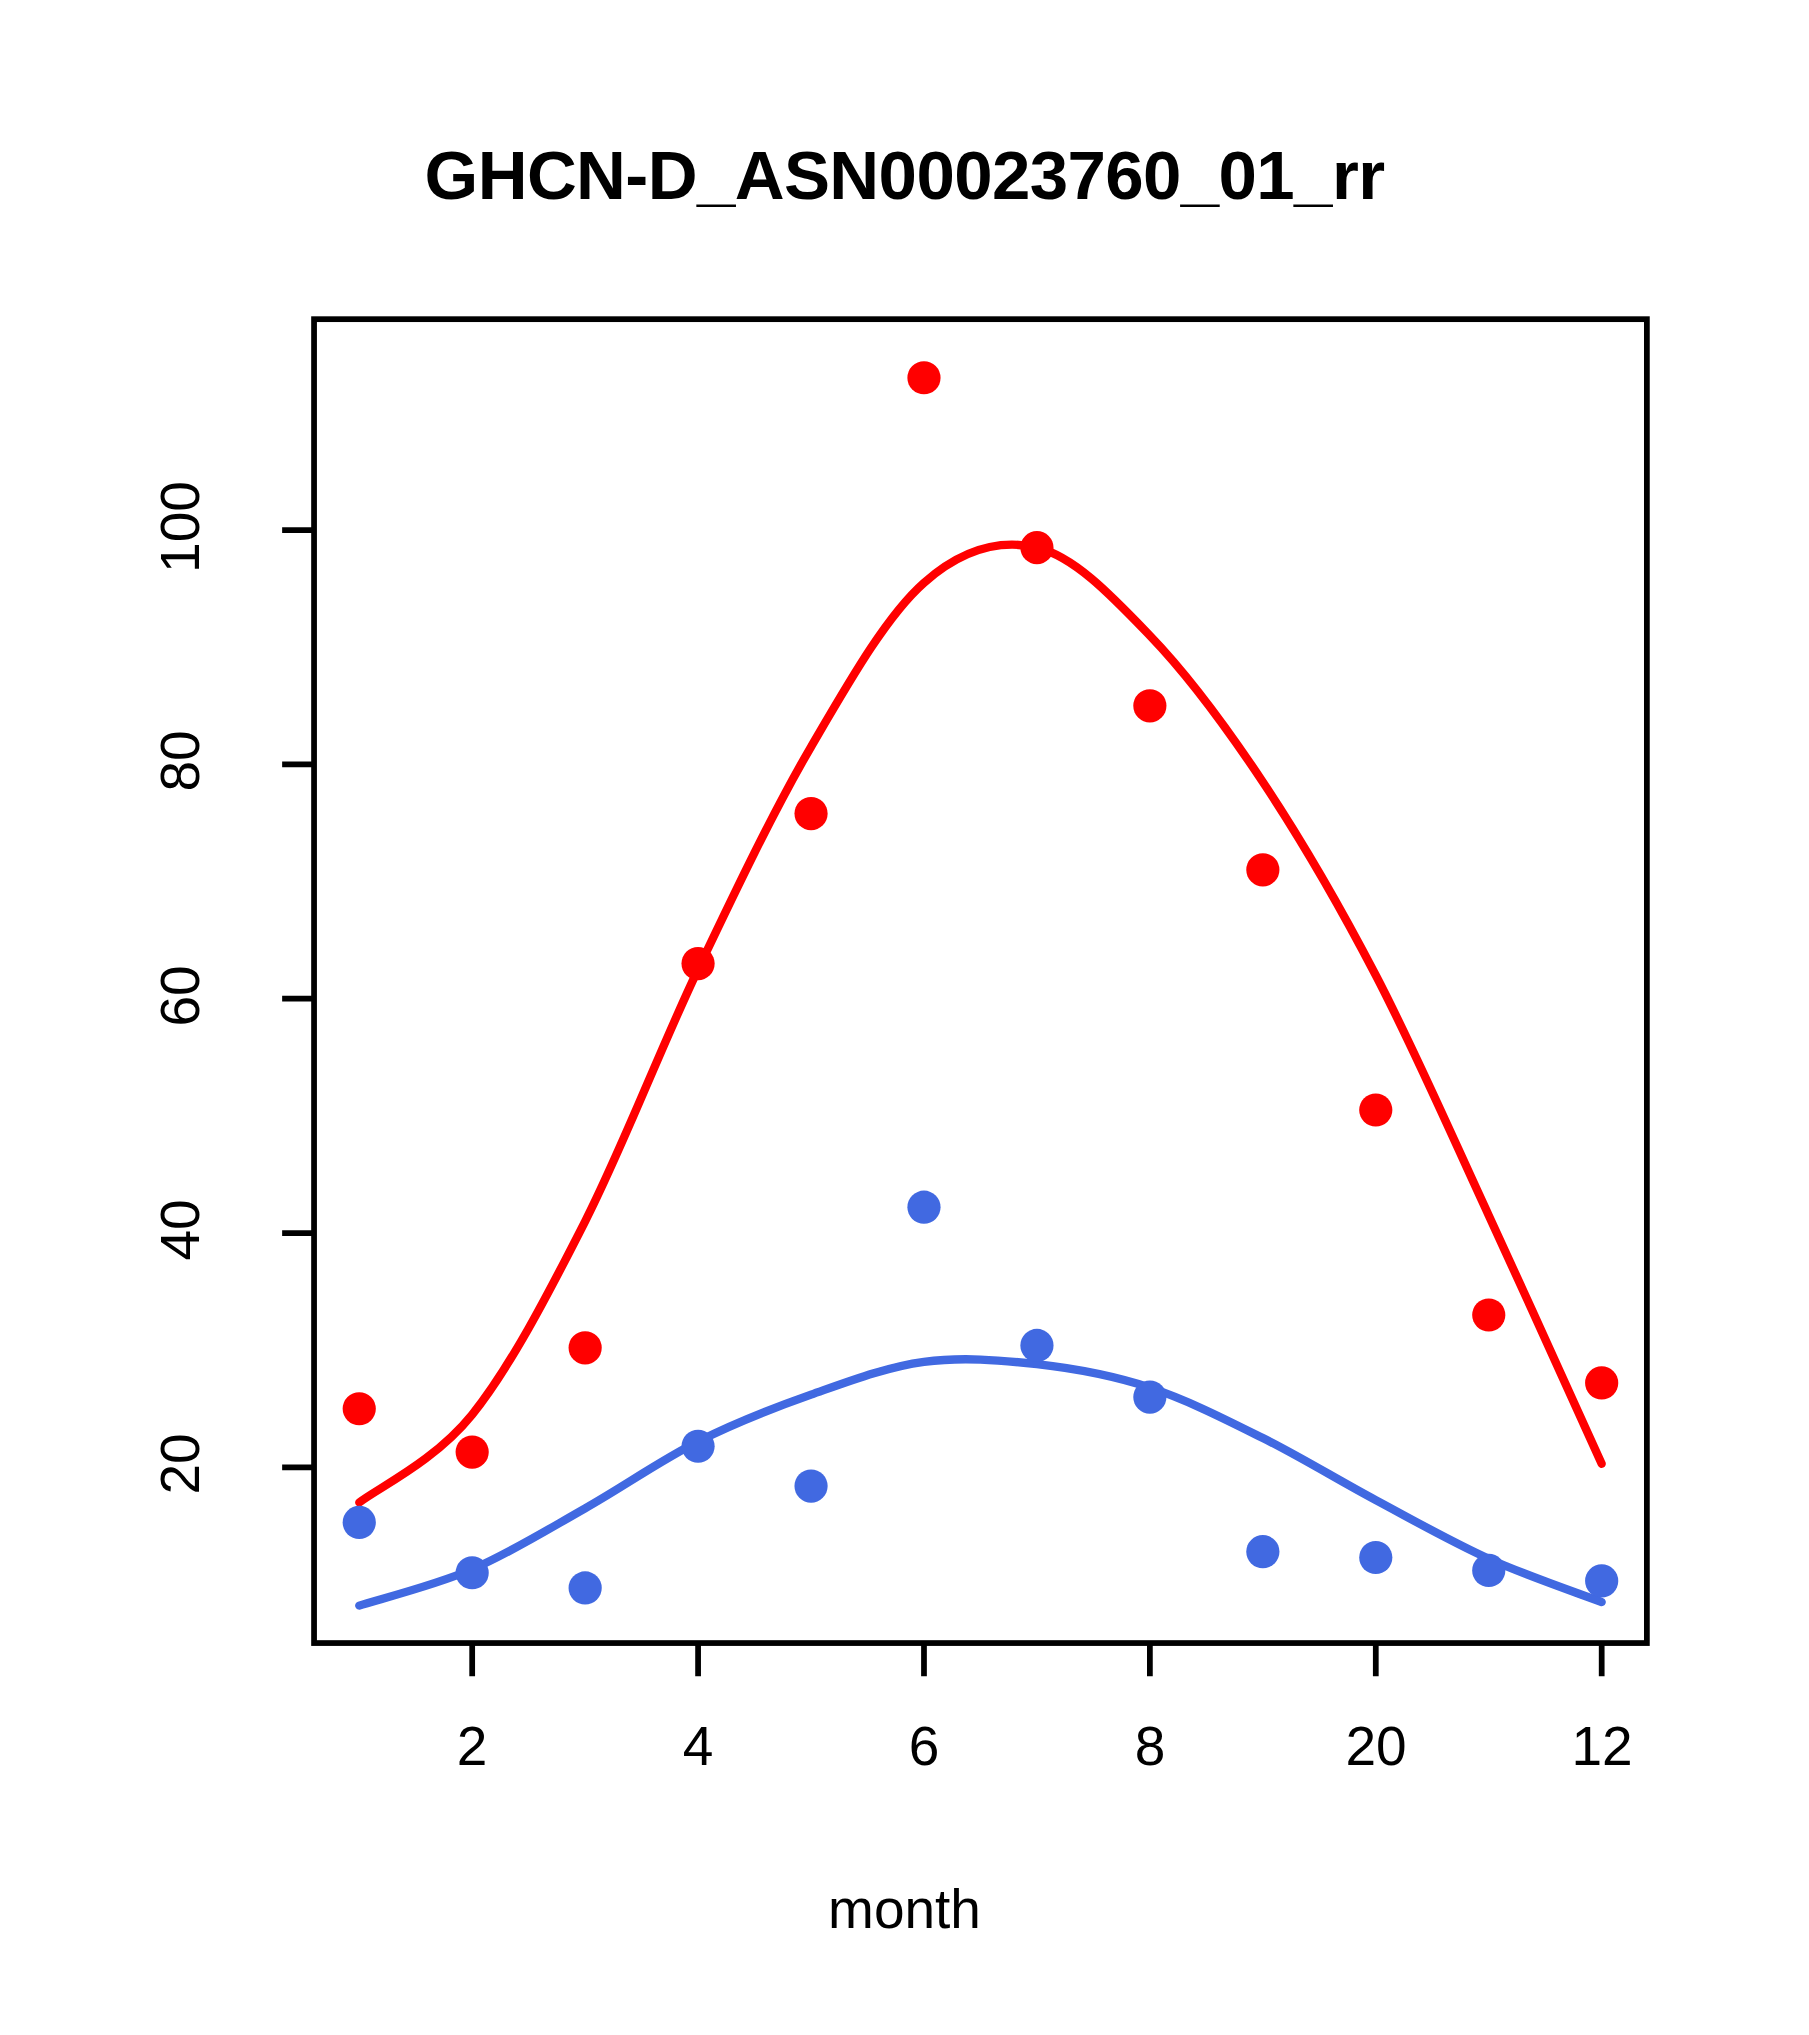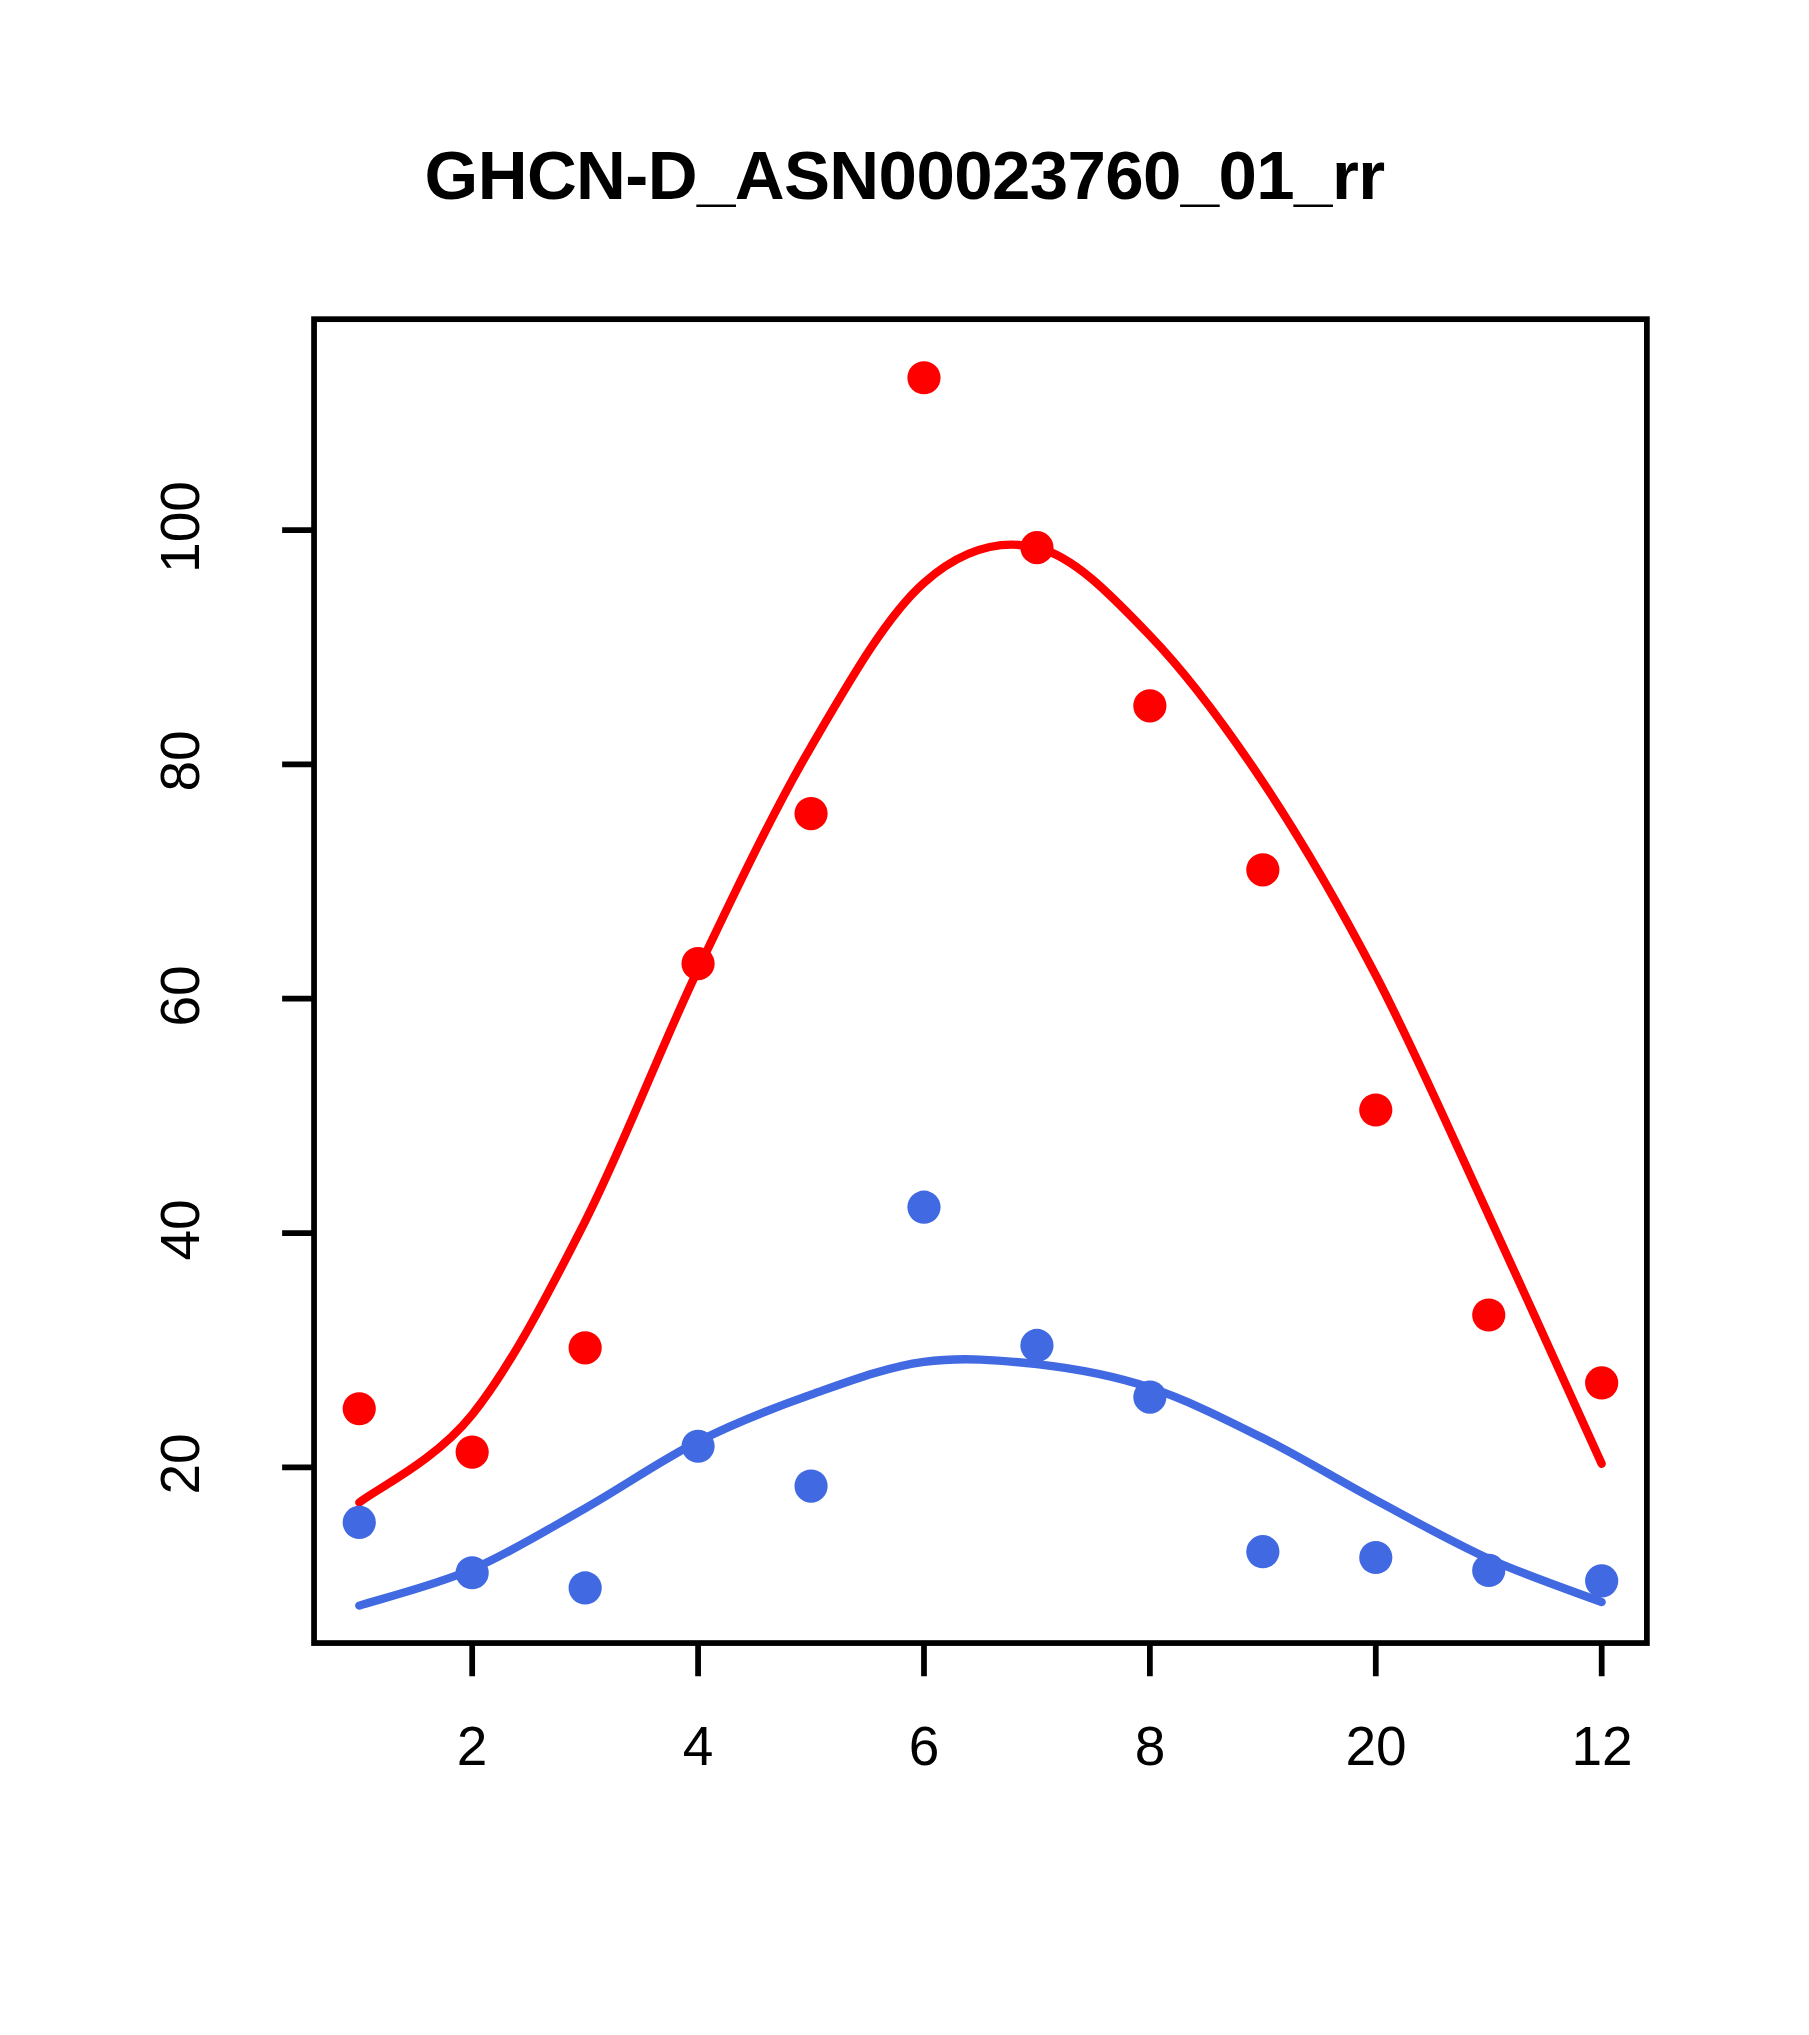--- a/index.html
+++ b/index.html
@@ -95,15 +95,16 @@
       <div class="ytick-label" style="left: 103px; top: 729px; width: 153px;">80</div>
       <div class="ytick-label" style="left: 103px; top: 495px; width: 153px;">100</div>
       <div class="xtick-label" style="left: 376px; top: 1714px; width: 192px;">2</div>
       <div class="xtick-label" style="left: 602px; top: 1714px; width: 192px;">4</div>
       <div class="xtick-label" style="left: 828px; top: 1714px; width: 192px;">6</div>
       <div class="xtick-label" style="left: 1054px; top: 1714px; width: 192px;">8</div>
       <div class="xtick-label" style="left: 1280px; top: 1714px; width: 192px;">20</div>
       <div class="xtick-label" style="left: 1506px; top: 1714px; width: 192px;">12</div>
     </div>
 
+  <div id="xlab">month</div>
 
 </div>
 
 
 </body></html>

